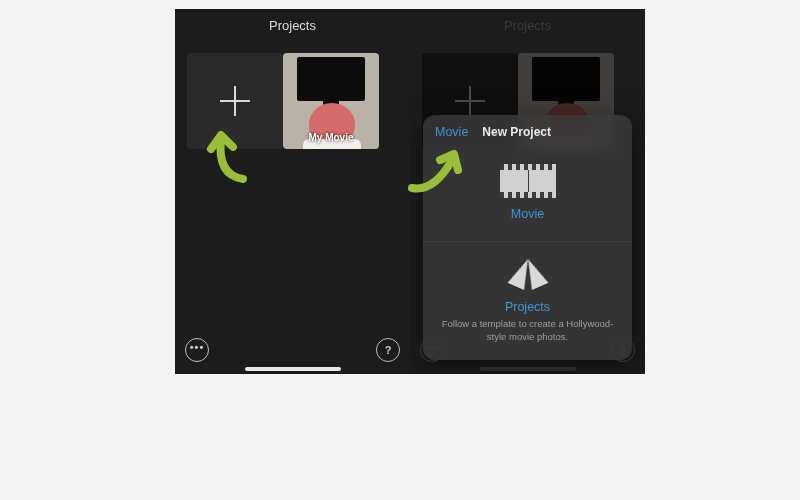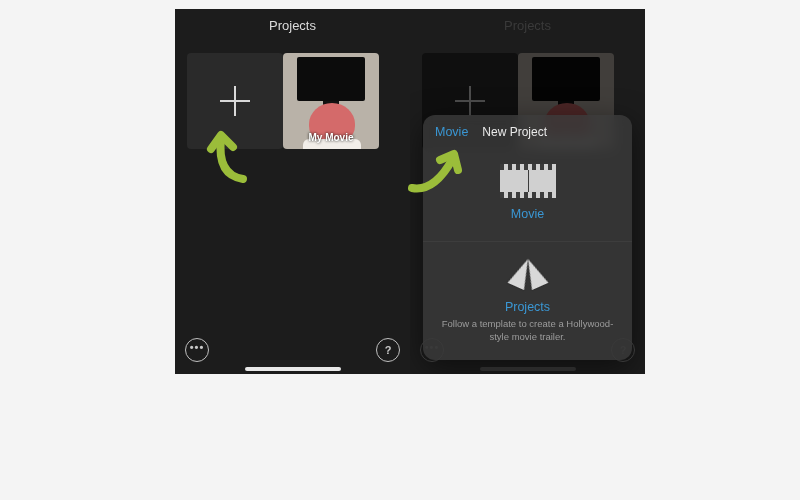--- a/index.html
+++ b/index.html
@@ -27,21 +27,21 @@
   .circ.more{left:10px;letter-spacing:1px;font-weight:700}
   .circ.more span{position:relative;top:-3px}
   .circ.help{right:10px;font-weight:600}
   .phone.right .circ{border-color:#3a3a3a;color:#3a3a3a}
   .homebar{position:absolute;bottom:3px;left:50%;transform:translateX(-50%);width:96px;height:4px;border-radius:3px;background:#e8e8e8}
   .phone.right .homebar{background:#2a2a2a}
   
   .modal{position:absolute;left:13px;top:106px;width:209px;background:#3b3b3bcc;border-radius:12px;backdrop-filter:blur(6px);box-shadow:0 8px 30px rgba(0,0,0,.5);overflow:hidden}
   .mhdr{display:flex;align-items:center;height:34px;padding:0 12px;color:#e9e9e9;font-size:12px}
   .mhdr .cancel{color:#3a97d4;font-size:12.5px}
-  .mhdr .title{font-weight:400;margin-left:14px}
+  .mhdr .title{font-weight:700;margin-left:14px}
   .opt{padding:12px 12px 16px;text-align:center}
   .opt+.opt{border-top:1px solid #4a4a4a66}
   .opt .ic{display:flex;align-items:center;justify-content:center;height:40px;margin-bottom:6px}
   .opt .lbl{color:#3a97d4;font-size:12.5px;margin-bottom:4px}
   .opt .desc{color:#9c9c9c;font-size:9.5px;line-height:1.35}
   
   .film{width:56px;height:34px;background:#d0d0d0;position:relative}
   .film:before,.film:after{content:"";position:absolute;left:0;right:0;height:6px;background:repeating-linear-gradient(90deg,#3b3b3b 0 4px,#d0d0d0 4px 8px)}
   .film:before{top:0}.film:after{bottom:0}
   .film .mid{position:absolute;top:6px;bottom:6px;left:50%;width:1px;background:#3b3b3b}
@@ -120,21 +120,21 @@
         <div class="lbl">Movie</div>
       </div>
       <div class="opt">
         <div class="ic">
             <div class="spots">
               <div class="cone a"></div>
               <div class="cone b"></div>
             </div>
           </div>
         <div class="lbl">Projects</div>
-        <div class="desc">Follow a template to create a Hollywood-style movie trailer.</div>
+        <div class="desc">Follow a template to create a Hollywood-style movie photos.</div>
       </div>
     </div>
 
     <div class="bbar">
       <div class="circ more">
           <span>•••</span>
         </div>
       <div class="circ help">
           <span>?</span>
         </div>

